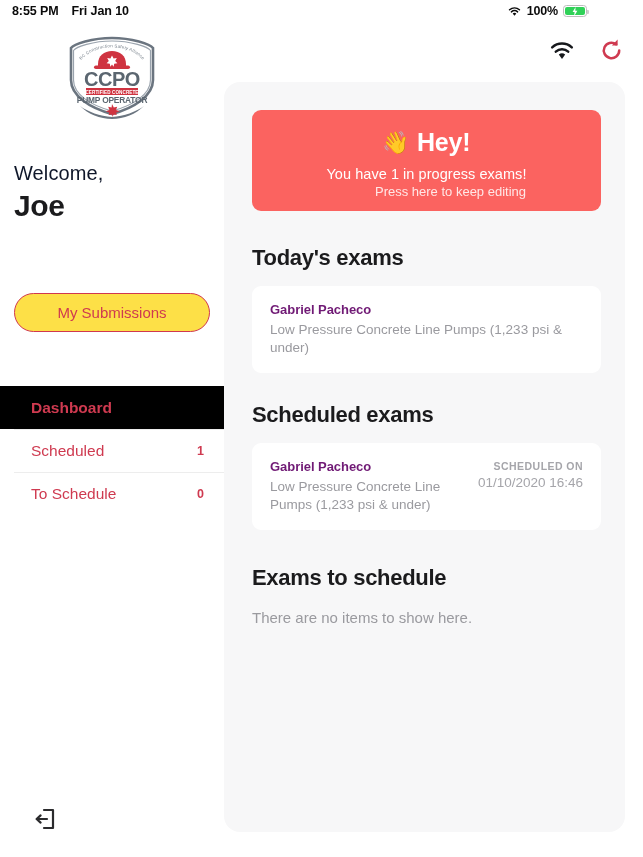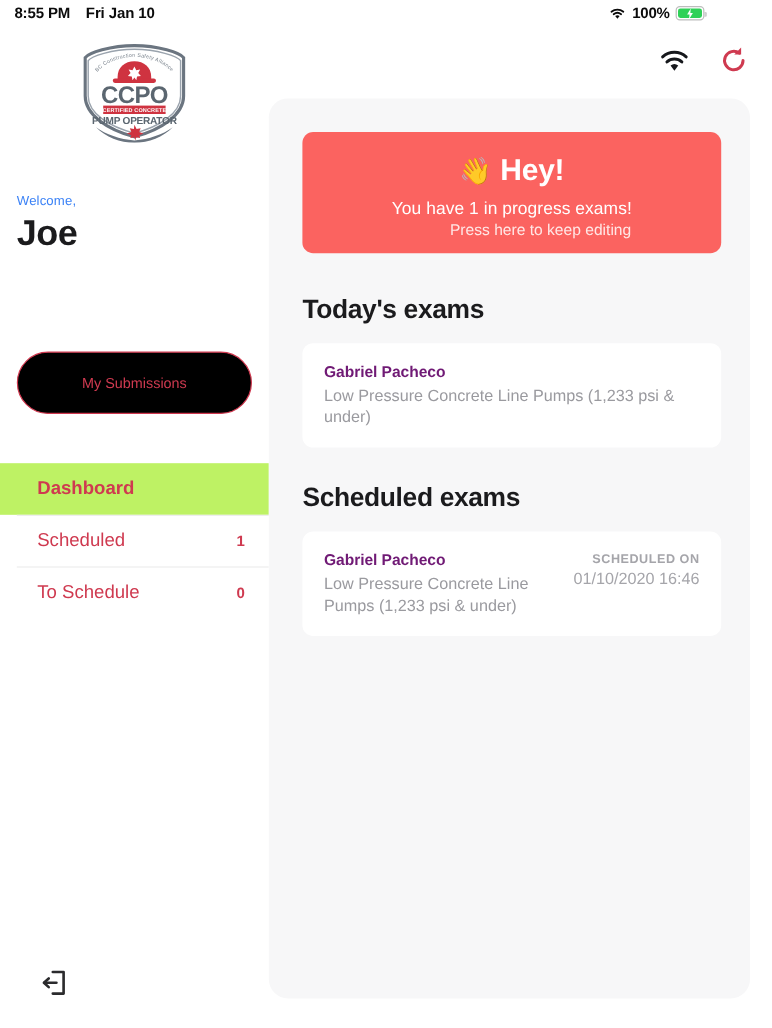--- a/index.html
+++ b/index.html
@@ -44,44 +44,44 @@
     position:absolute; top:22px; left:0; width:224px; height:835px;
     background:#ffffff;
   }
   .logo-wrap {
     position:absolute; top:12px; left:0; width:224px;
     display:flex; justify-content:center;
   }
   .logo { width:104px; height:85px; display:block; }
 
   .welcome-block { position:absolute; top:140px; left:14px; }
-  .welcome-label { font-size:11px; color:#3b82f6; letter-spacing:0.1px; }
+  .welcome-label { font-size:20px; color:#0f172a; letter-spacing:0.1px; }
   .welcome-name {
     font-size:30px; font-weight:bold; color:#1b1b1d;
     letter-spacing:-0.4px; margin-top:4px;
   }
 
   .submissions-btn {
     position:absolute; top:271px; left:14px;
-    width:196px; height:52px;
+    width:196px; height:39px;
     border:1.6px solid #d0384f; border-radius:26px;
-    background:#000000; color:#cf3a50;
-    font-size:12px; font-family:"Liberation Sans", sans-serif;
+    background:#fde047; color:#cf3a50;
+    font-size:15px; font-family:"Liberation Sans", sans-serif;
     display:flex; align-items:center; justify-content:center;
     cursor:pointer;
   }
 
   .nav { position:absolute; top:364px; left:0; width:224px; }
   .nav-item {
     position:relative; height:43px;
     display:flex; align-items:center;
     padding:0 20px 0 31px;
     color:#cf3a50; font-size:15.5px; cursor:pointer;
   }
-  .nav-item.active { background:#bef264; font-weight:bold; }
+  .nav-item.active { background:#000000; font-weight:bold; }
   .nav-item.has-divider::before {
     content:""; position:absolute; top:0; left:14px; right:0;
     height:1px; background:#ededed;
   }
   .nav-label { flex:1; }
   .nav-count { font-size:12.5px; font-weight:bold; color:#cf3a50; }
 
   .logout-btn {
     position:absolute; left:30px; top:782px;
     width:30px; height:30px; cursor:pointer;
@@ -287,15 +287,19 @@
             <div class="card-sub">Low Pressure Concrete Line Pumps (1,233 psi &amp; under)</div>
           </div>
           <div class="card-meta">
             <div class="meta-label">SCHEDULED ON</div>
             <div class="meta-value">01/10/2020 16:46</div>
           </div>
         </div>
       </div>
     </div>
 
+    <div class="sec-toschedule">
+      <div class="section-title">Exams to schedule</div>
+      <div class="empty-text">There are no items to show here.</div>
+    </div>
 
   </div>
 </div>
 
 </body></html>

